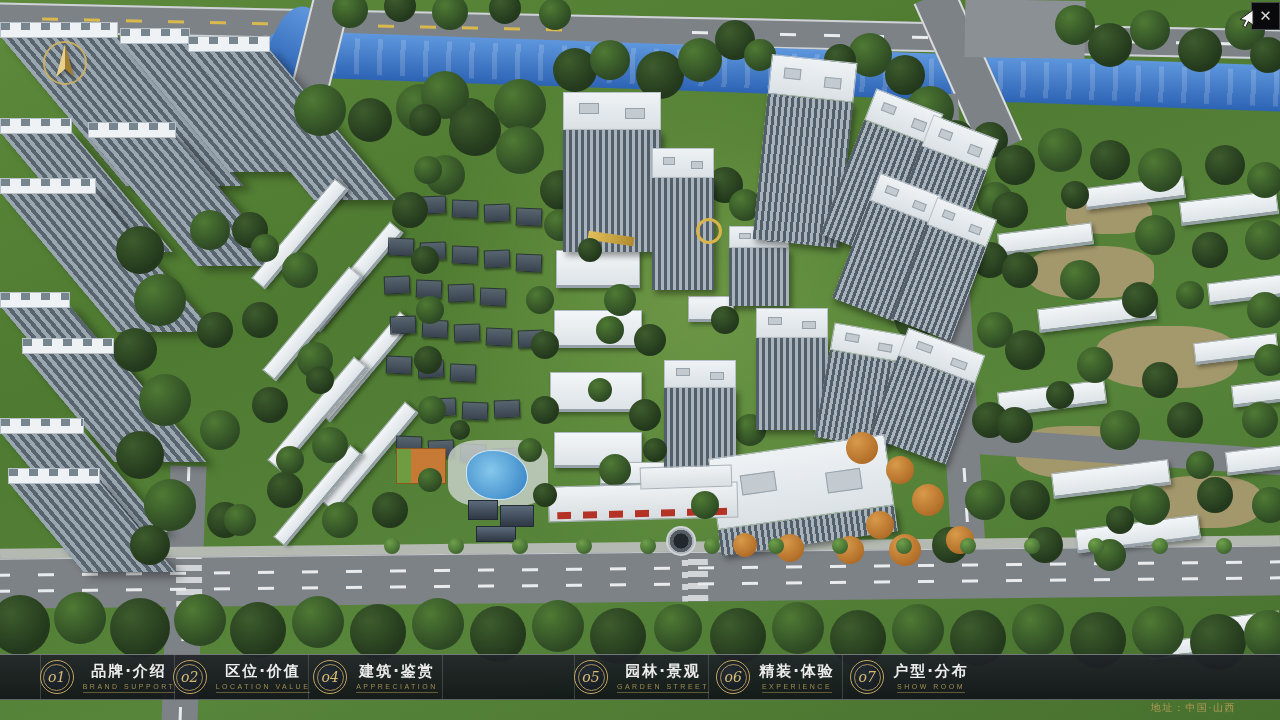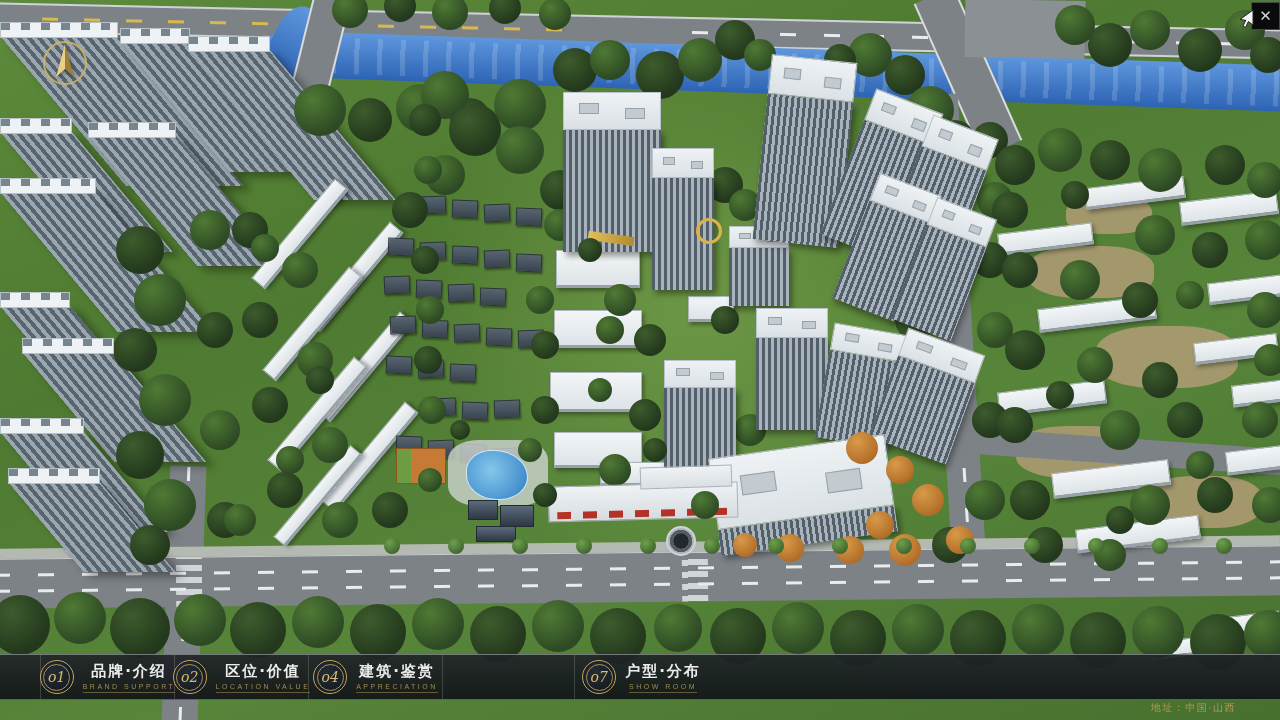--- a/index.html
+++ b/index.html
@@ -537,20 +537,38 @@
       <div class="navtxt">
           <div class="navtitle">建筑·鉴赏</div>
       <div class="navsub">APPRECIATION</div>
         </div>
     </div>
 
     <div class="gapcell"></div>
 
     <div class="cell">
       <div class="badge">
+          <div class="inner">o5</div>
+        </div>
+      <div class="navtxt">
+          <div class="navtitle">园林·景观</div>
+      <div class="navsub">GARDEN STREET</div>
+        </div>
+    </div>
+    <div class="cell">
+      <div class="badge">
+          <div class="inner">o6</div>
+        </div>
+      <div class="navtxt">
+          <div class="navtitle">精装·体验</div>
+      <div class="navsub">EXPERIENCE</div>
+        </div>
+    </div>
+    <div class="cell">
+      <div class="badge">
           <div class="inner">o7</div>
         </div>
       <div class="navtxt">
           <div class="navtitle">户型·分布</div>
       <div class="navsub">SHOW ROOM</div>
         </div>
     </div>
 
     <div class="spacerR"></div>
   </div>

